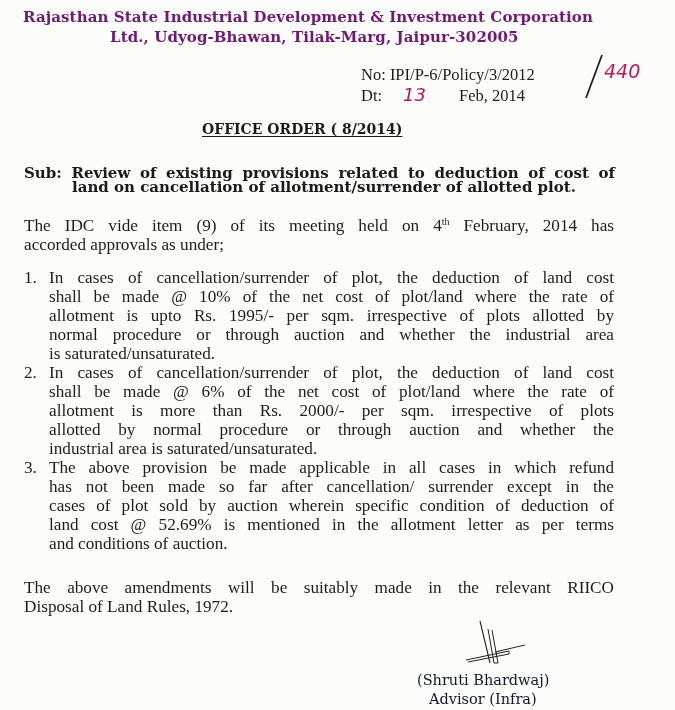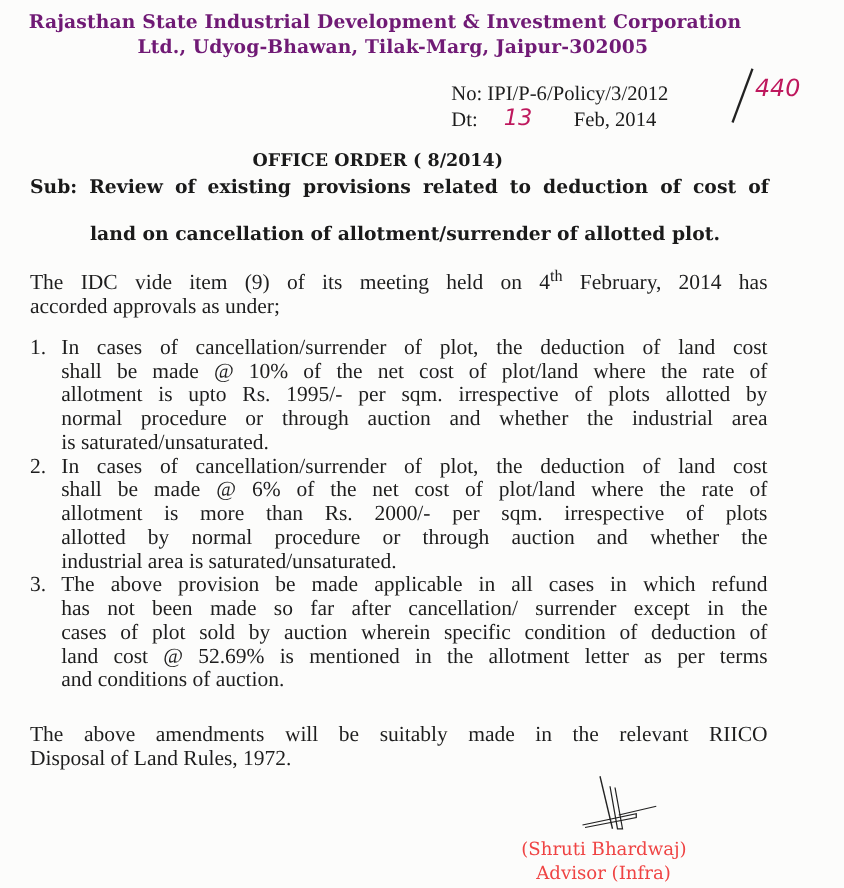--- a/index.html
+++ b/index.html
@@ -13,56 +13,56 @@
   .abs { position: absolute; white-space: nowrap; }
   .hdr {
     font-family: "DejaVu Serif", serif;
     font-weight: bold; font-size: 15px; letter-spacing: 0.1px;
     color: #701a75;
   }
   .ref { font-family: "Liberation Serif", serif; font-size: 16.5px; color: #1c1c1c; }
   .hand { font-family: "DejaVu Sans", sans-serif; font-size: 19px; color: #be185d; font-style: italic; }
   .title {
     font-family: "DejaVu Serif", serif; font-weight: bold; font-size: 14px;
-    text-underline-offset: 2px;
+    text-decoration: underline; text-underline-offset: 2px;
   }
   .sub { font-family: "DejaVu Serif", serif; font-weight: bold; font-size: 15px; }
   .body {
     font-family: "Liberation Serif", serif; font-size: 17.2px; color: #1d1d1d;
   }
   .para { position: absolute; left: 24px; width: 590px; text-align: justify; line-height: 19px; }
   .para .line { display: block; text-align: justify; text-align-last: justify; height: 19px; }
   .para .line.last { text-align-last: left; }
   ol.items { position: absolute; left: 24px; top: 268px; width: 590px; margin: 0; padding: 0; list-style: none; }
   ol.items li { position: relative; padding-left: 25px; line-height: 19px; }
   ol.items li .num { position: absolute; left: 0; top: 0; }
   ol.items .line { display: block; text-align: justify; text-align-last: justify; height: 19px; }
   ol.items .line.last { text-align-last: left; }
-  .sig { font-family: "DejaVu Serif", serif; font-size: 14.5px; color: #ef4444; }
-  sup { font-size: 13px; vertical-align: 6px; line-height: 0; }
+  .sig { font-family: "DejaVu Serif", serif; font-size: 14.5px; color: #0f172a; }
+  sup { font-size: 10px; vertical-align: 6px; line-height: 0; }
 </style>
 </head>
 <body>
 
 <div class="abs hdr" style="left:23px; top:8px;">Rajasthan State Industrial Development &amp; Investment Corporation</div>
 <div class="abs hdr" style="left:110px; top:28px;">Ltd., Udyog-Bhawan, Tilak-Marg, Jaipur-302005</div>
 
 <div class="abs ref" style="left:361px; top:65px;">No: IPI/P-6/Policy/3/2012</div>
 <svg class="abs" style="left:580px; top:52px;" width="30" height="50">
   <path d="M22 3 L6 46" stroke="#222" stroke-width="1.8" fill="none"></path>
 </svg>
 <div class="abs hand" style="left:604px; top:60px;">440</div>
 
 <div class="abs ref" style="left:361px; top:86px;">Dt:</div>
 <div class="abs hand" style="left:391px; top:84px; font-size:18px;margin-left:12px;">13</div>
 <div class="abs ref" style="left:415px; top:86px;margin-left:44px;">Feb, 2014</div>
 
 <div class="abs title" style="left:202px; top:121px;">OFFICE ORDER (  8/2014)</div>
 
-<div class="abs sub" style="left:24px; top:140px; width:591px; text-align:justify; text-align-last:justify;">Sub: Review of existing provisions related to deduction of cost of</div>
+<div class="abs sub" style="left:24px; top:164px; width:591px; text-align:justify; text-align-last:justify;">Sub: Review of existing provisions related to deduction of cost of</div>
 <div class="abs sub" style="left:72px; top:178px;">land on cancellation of allotment/surrender of allotted plot.</div>
 
 <div class="para body" style="top:216px;">
   <span class="line"><span>The IDC vide item (9) of its meeting held on 4</span><sup>th</sup><span> February, 2014 has</span></span>
   <span class="line last">accorded approvals as under;</span>
 </div>
 
 <ol class="items body">
   <li>
     <span class="num">1.</span>

